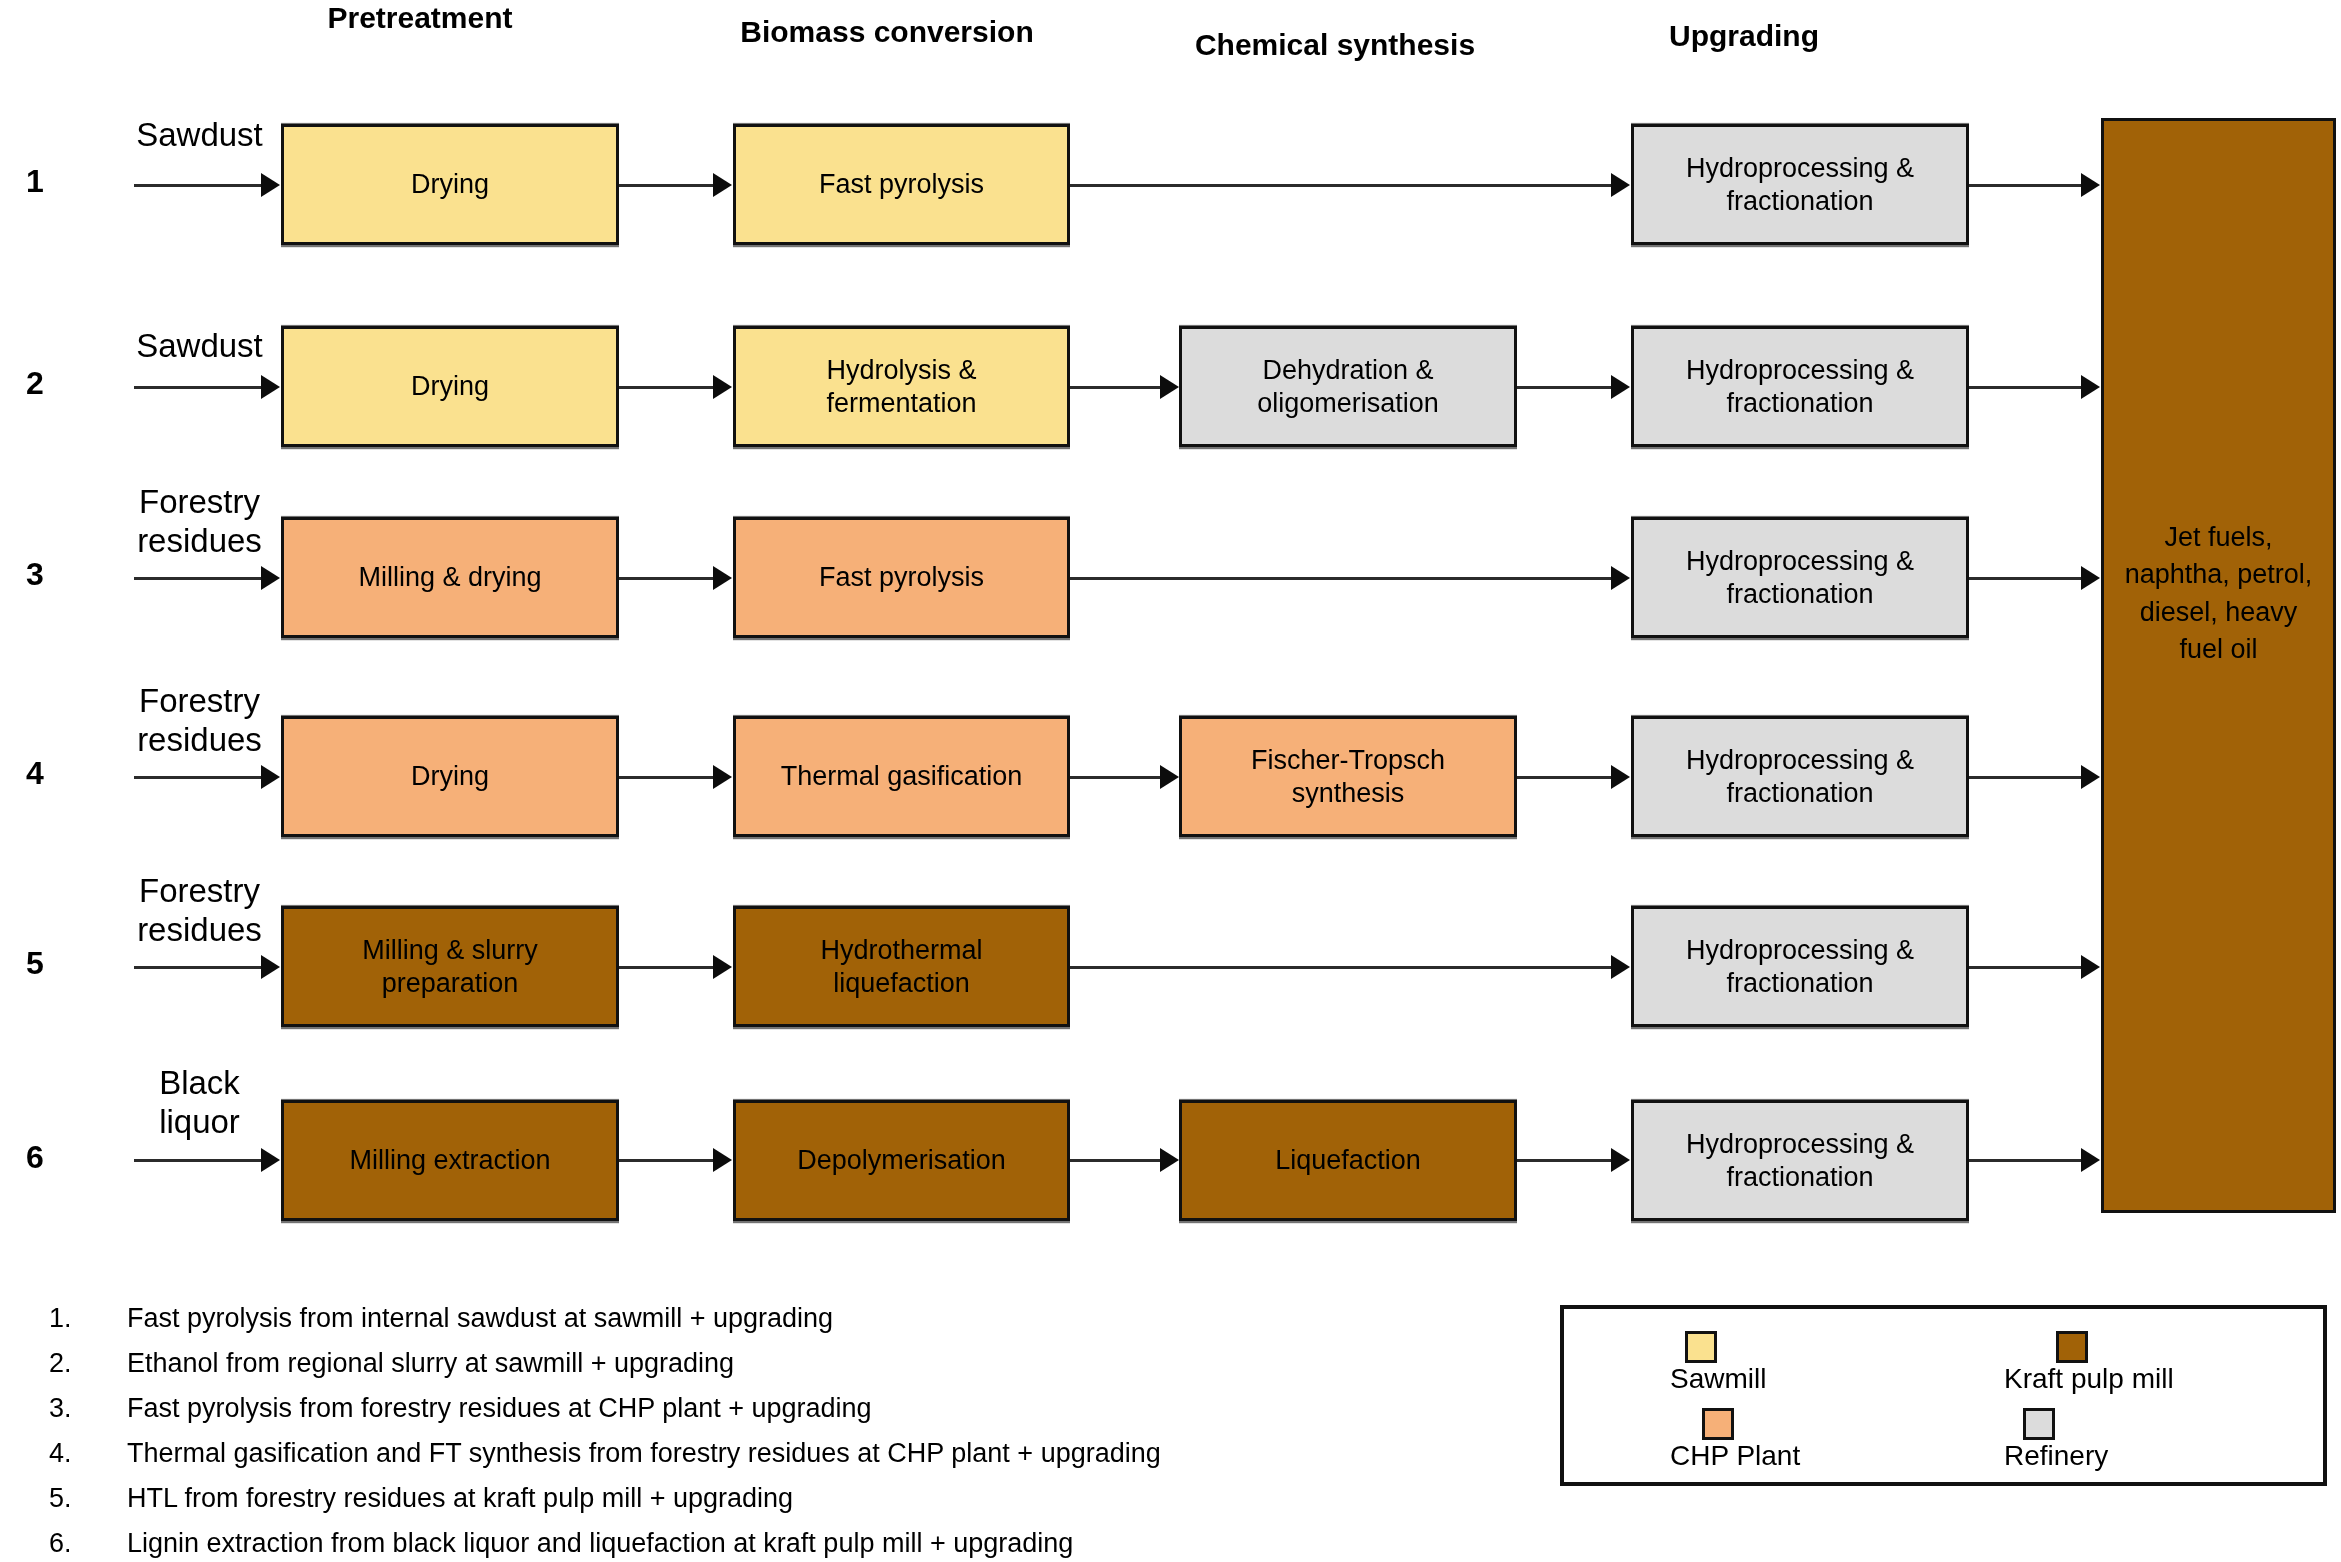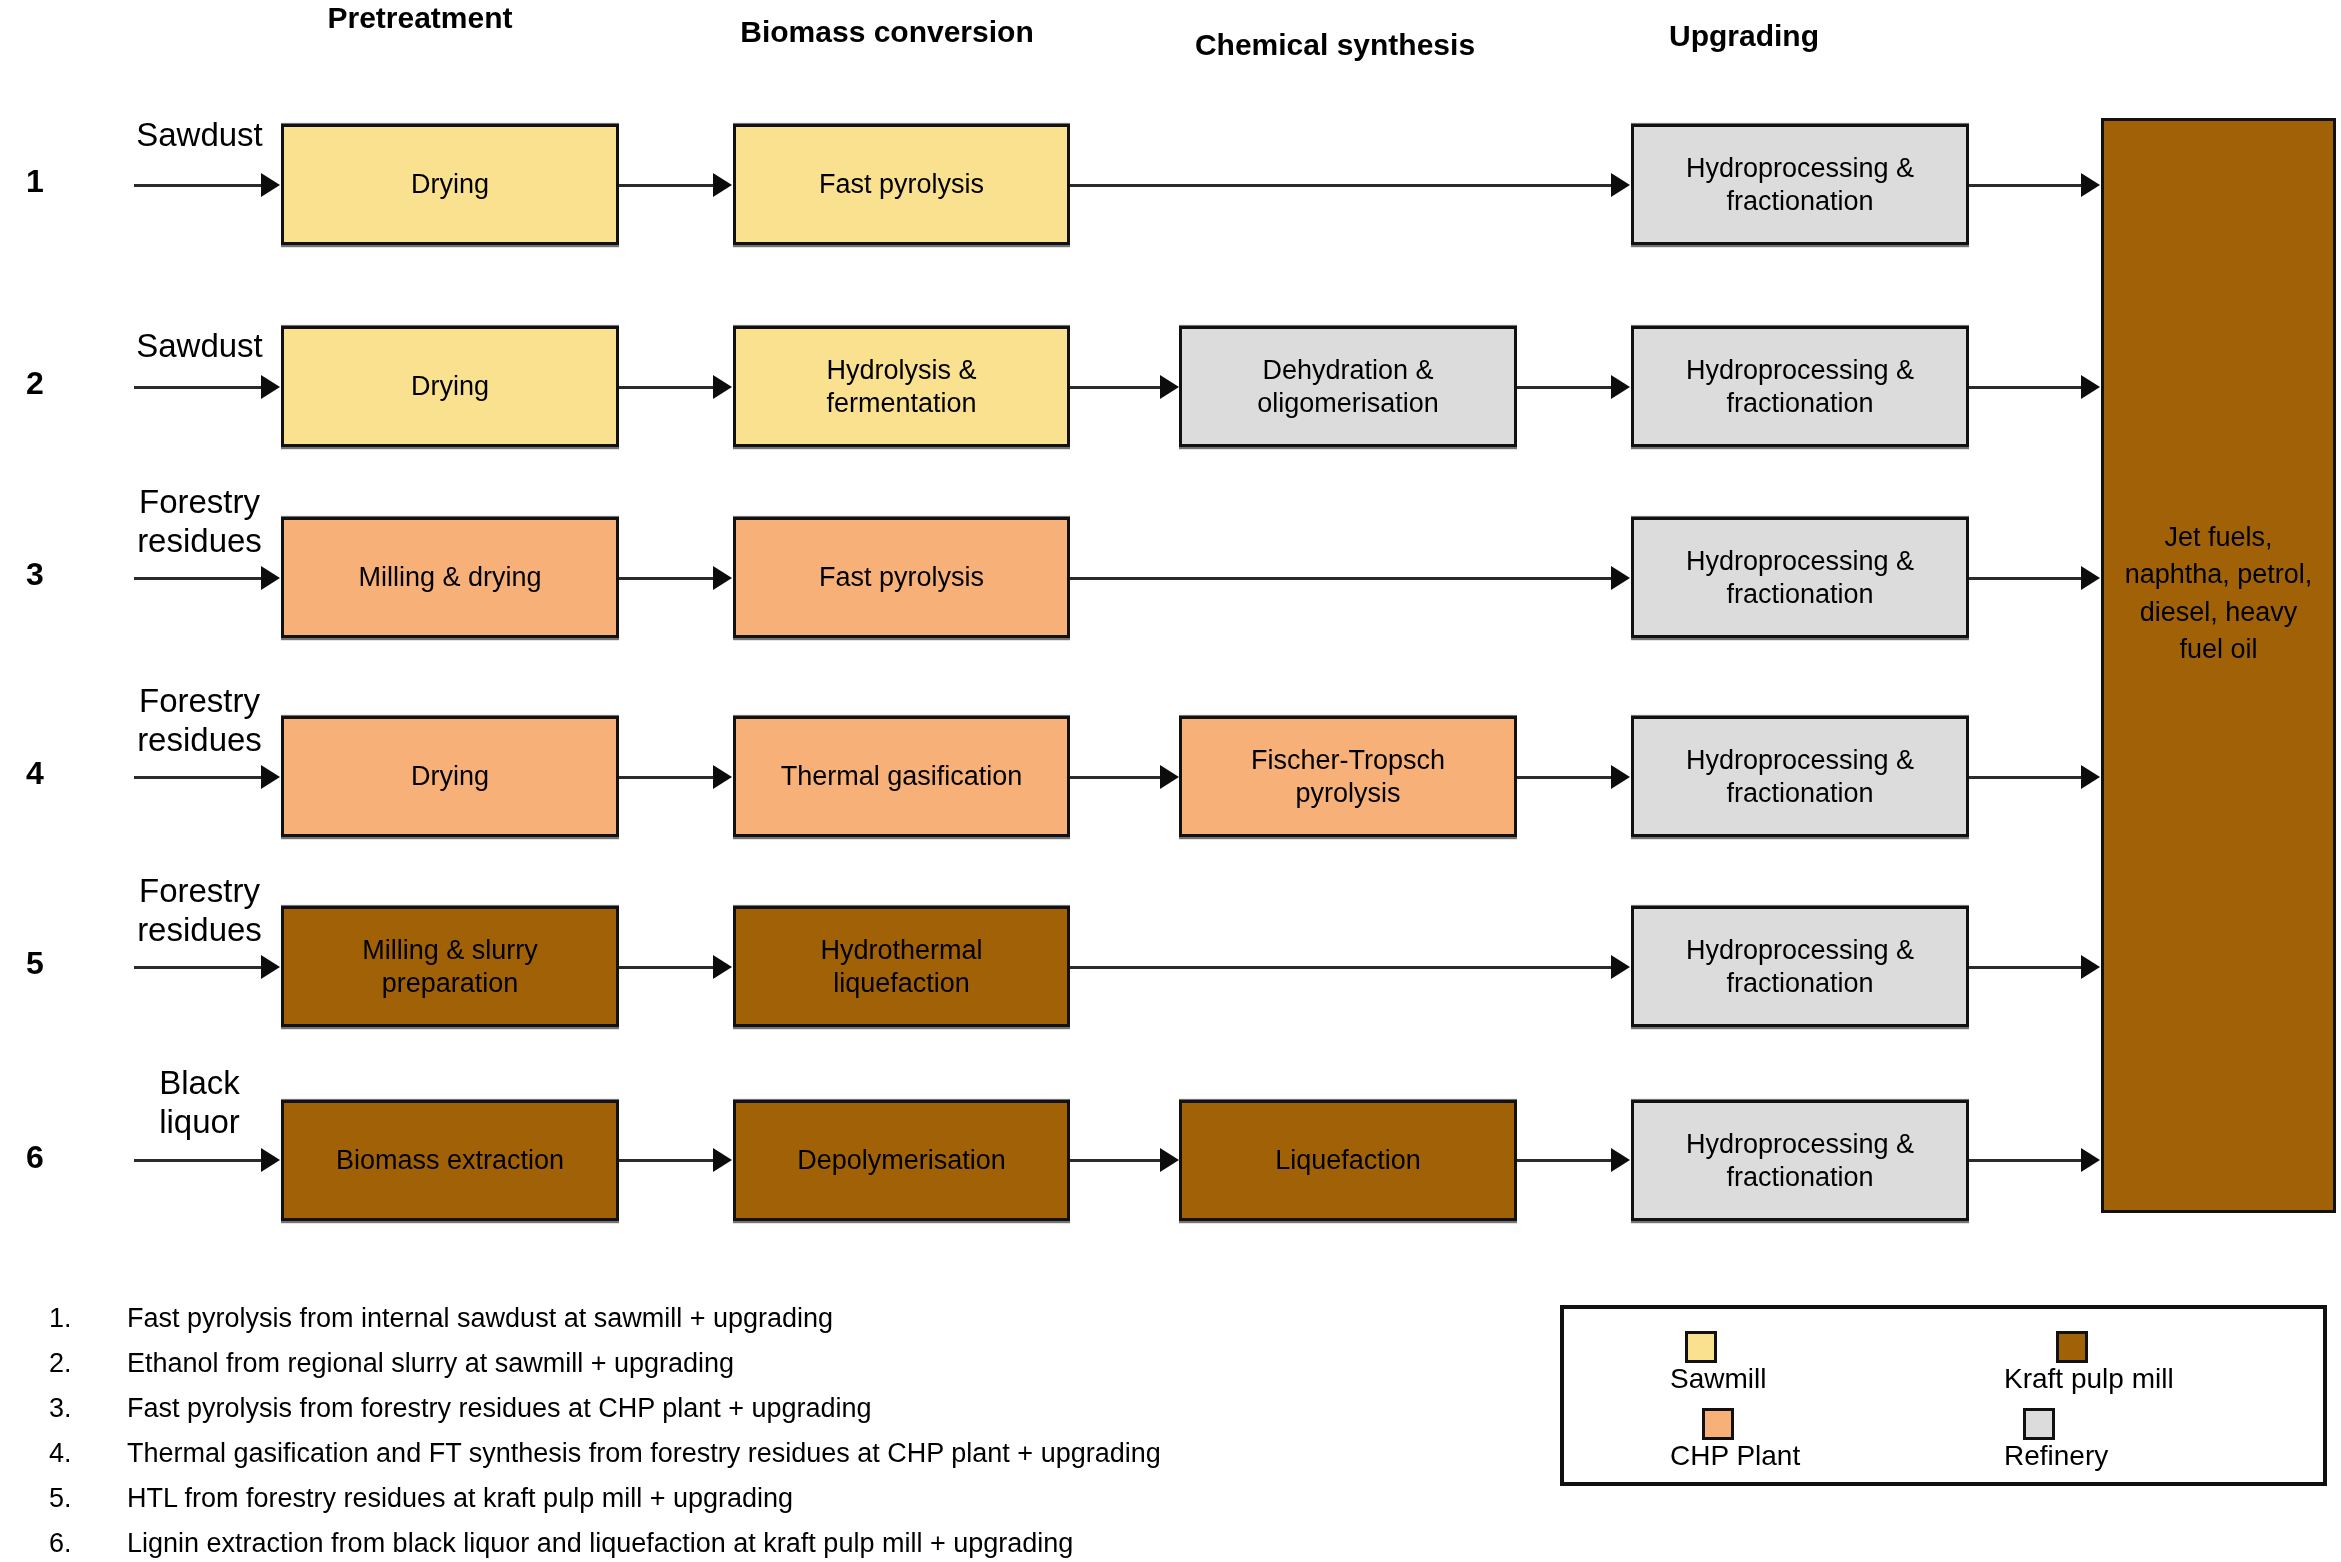--- a/index.html
+++ b/index.html
@@ -114,39 +114,39 @@
   <div class="pbox c4 r3 grey">Hydroprocessing &amp; fractionation</div>
   <div class="arrow ar3 ax-4g"></div>
 
   <div class="rownum" style="top:755px">4</div>
   <div class="srclabel" style="top:682px">Forestry residues</div>
   <div class="arrow ar4 ax-src"></div>
   <div class="pbox c1 r4 orange">Drying</div>
   <div class="arrow ar4 ax-12"></div>
   <div class="pbox c2 r4 orange">Thermal gasification</div>
   <div class="arrow ar4 ax-23"></div>
-  <div class="pbox c3 r4 orange">Fischer-Tropsch pyrolysis</div>
+  <div class="pbox c3 r4 orange">Fischer-Tropsch synthesis</div>
   <div class="arrow ar4 ax-34"></div>
   <div class="pbox c4 r4 grey">Hydroprocessing &amp; fractionation</div>
   <div class="arrow ar4 ax-4g"></div>
 
   <div class="rownum" style="top:945px">5</div>
   <div class="srclabel" style="top:872px">Forestry residues</div>
   <div class="arrow ar5 ax-src"></div>
   <div class="pbox c1 r5 blue">Milling &amp; slurry preparation</div>
   <div class="arrow ar5 ax-12"></div>
   <div class="pbox c2 r5 blue">Hydrothermal liquefaction</div>
   <div class="arrow ar5 ax-24"></div>
   <div class="pbox c4 r5 grey">Hydroprocessing &amp; fractionation</div>
   <div class="arrow ar5 ax-4g"></div>
 
   <div class="rownum" style="top:1139px">6</div>
   <div class="srclabel" style="top:1064px">Black liquor</div>
   <div class="arrow ar6 ax-src"></div>
-  <div class="pbox c1 r6 blue">Biomass extraction</div>
+  <div class="pbox c1 r6 blue">Milling extraction</div>
   <div class="arrow ar6 ax-12"></div>
   <div class="pbox c2 r6 blue">Depolymerisation</div>
   <div class="arrow ar6 ax-23"></div>
   <div class="pbox c3 r6 blue">Liquefaction</div>
   <div class="arrow ar6 ax-34"></div>
   <div class="pbox c4 r6 grey">Hydroprocessing &amp; fractionation</div>
   <div class="arrow ar6 ax-4g"></div>
 
   <div id="output-box">
     <div>Jet fuels,</div>

